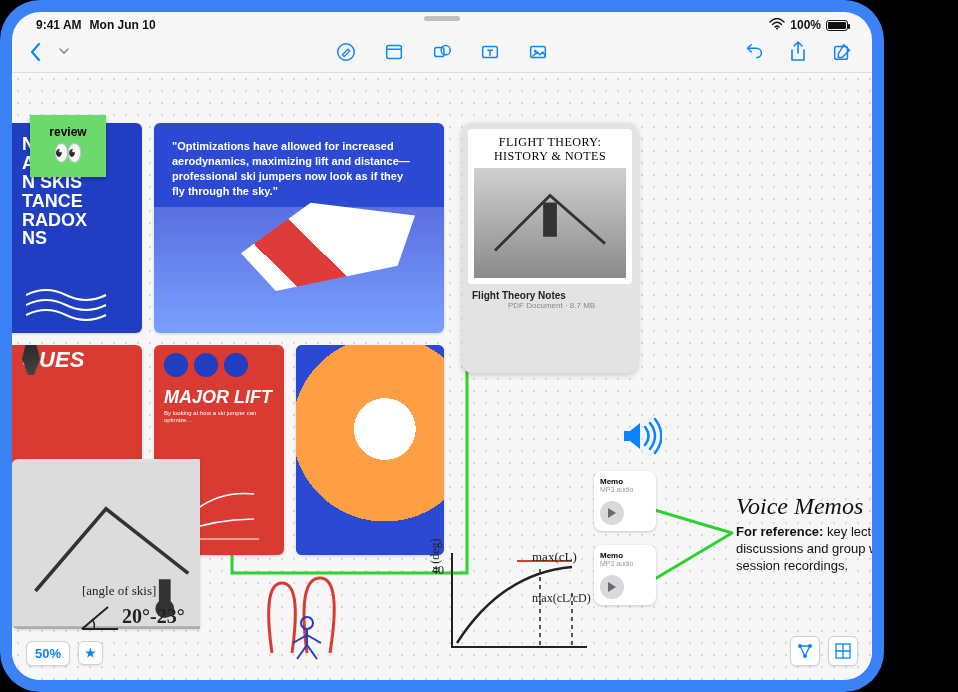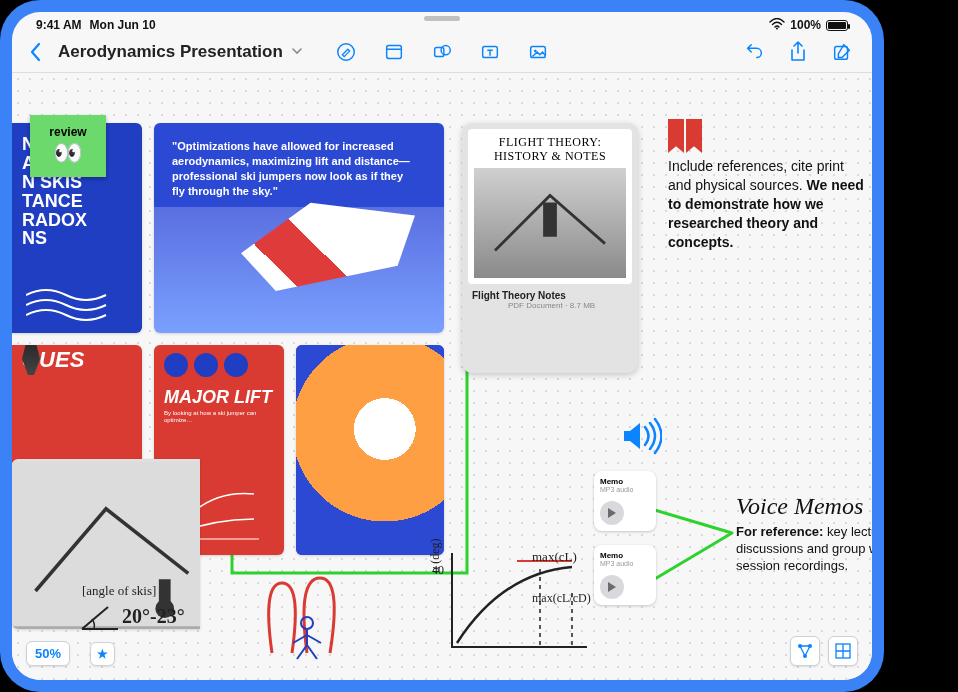--- a/index.html
+++ b/index.html
@@ -207,21 +207,21 @@
   
   .handwriting {
     position: absolute;
     font-family: "Segoe Script", "Comic Sans MS", cursive;
     color: #222;
   }
 
   
   .bl-controls {
     position: absolute; left: 14px; bottom: 14px;
-    display: flex; gap: 20px; align-items: flex-end;
+    display: flex; gap: 8px; align-items: flex-start;
   }
   .pill {
     background: #fff; border: 0.5px solid #d0d0d4; border-radius: 6px;
     padding: 4px 8px; font-size: 13px; font-weight: 600; color: #0a84ff;
     box-shadow: 0 1px 2px rgba(0,0,0,0.1);
     display: flex; align-items: center; gap: 4px;
   }
   .pill .star { font-size: 12px; }
   .br-controls {
     position: absolute; right: 14px; bottom: 14px;
@@ -285,21 +285,20 @@
       </div>
     </div>
 
     <div class="toolbar">
       <div class="tb-left">
         <div class="icon-btn back">
           <svg width="16" height="20" viewBox="0 0 12 20">
               <path d="M9 2 L2 10 L9 18" stroke-width="2.2" stroke-linecap="round" stroke-linejoin="round"></path>
             </svg>
         </div>
-        <span class="tb-title">Aerodynamics Presentation</span>
         <span class="chev">
           <svg width="12" height="10" viewBox="0 0 12 10">
               <path d="M2 3 L6 7 L10 3" stroke="#8a8a8e" stroke-width="1.6" fill="none" stroke-linecap="round"></path>
             </svg>
         </span>
       </div>
 
       <div class="tb-center">
         <div class="icon-btn">
           <svg width="22" height="22" viewBox="0 0 24 24">
@@ -431,28 +430,20 @@
                 <path d="M45 25 L55 25 L55 50 L45 50 Z" fill="#333"></path>
               </svg>
           </div>
         </div>
         <div class="pdf-meta">
           <div class="name">Flight Theory Notes</div>
           <div class="sub">PDF Document · 8.7 MB</div>
         </div>
       </div>
 
-      <div class="ref-block" style="left:656px; top:46px;">
-        <div class="bookmark">
-            <span></span>
-            <span></span>
-          </div>
-        <span>Include references, cite print and physical sources.</span>
-        <b>We need to demonstrate how we researched theory and concepts.</b>
-      </div>
 
       <div class="card old-glider" style="right:0px; top:176px; width:188px; height:170px; border-radius: 6px 0 0 6px;">
         <svg width="100%" height="100%" viewBox="0 0 160 140">
           <rect width="160" height="140" fill="#dcdcdc"></rect>
           <path d="M20 110 L80 40 L150 95" stroke="#333" stroke-width="3" fill="none"></path>
           <circle cx="130" cy="125" r="8" fill="#333"></circle>
           <rect x="125" y="100" width="10" height="20" fill="#333"></rect>
         </svg>
       </div>
 

